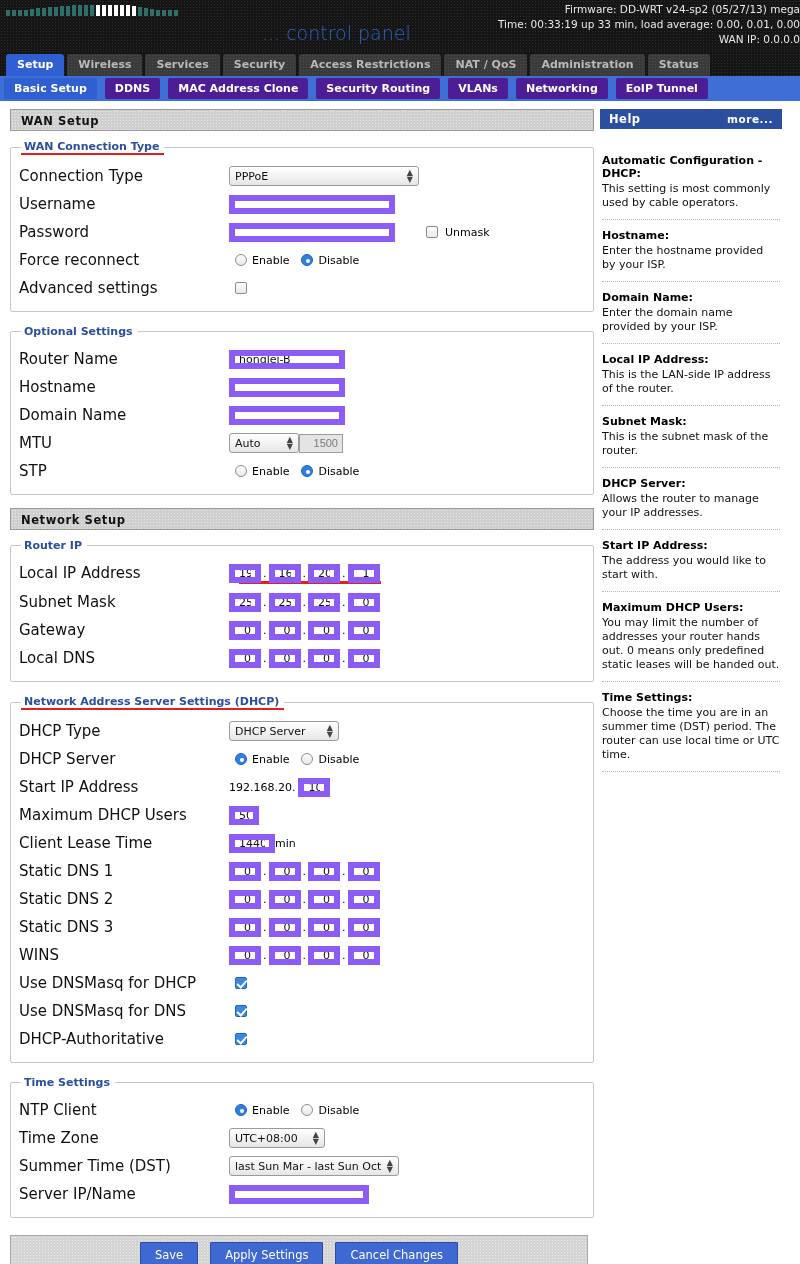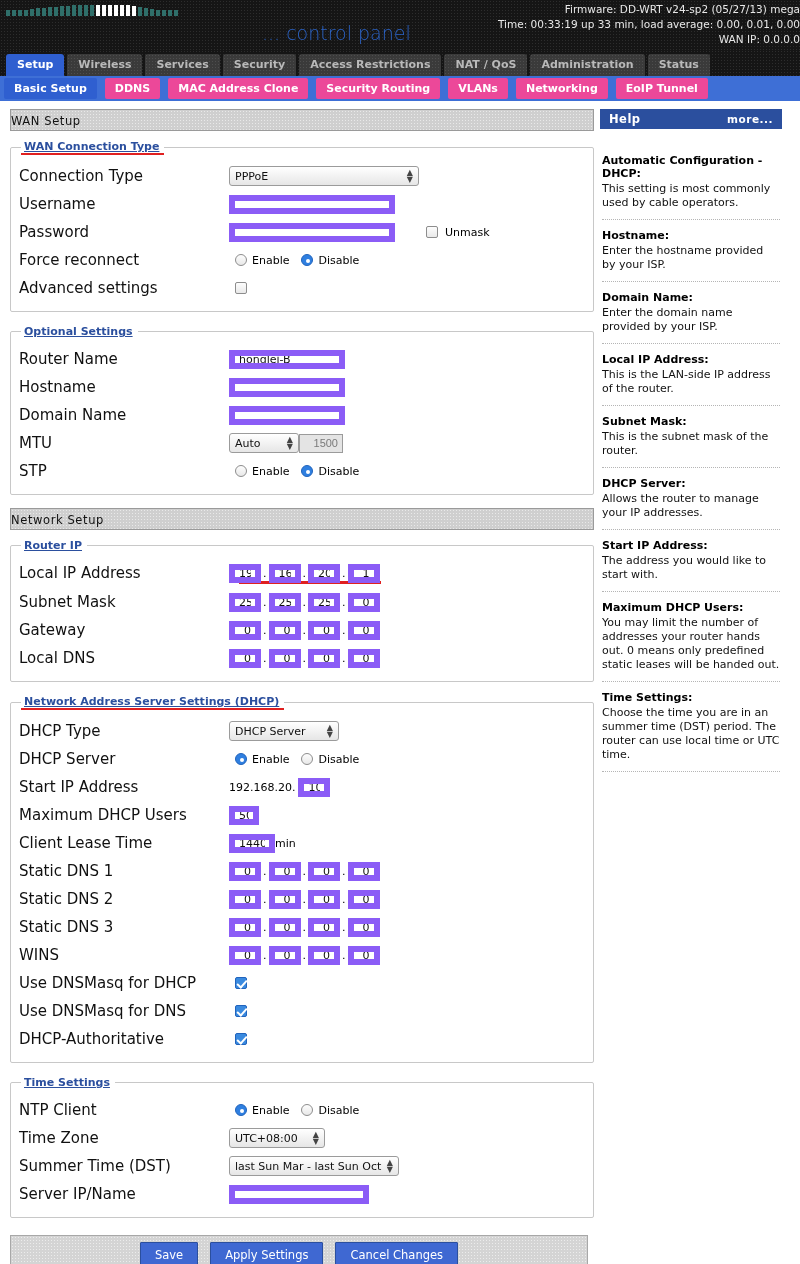--- a/index.html
+++ b/index.html
@@ -62,53 +62,52 @@
   .tab1.active { background: #2f5fd0; background-image: none; color: #fff; }
 
   
   .tabs2 {
     width: 800px; height: 25px;
     background: #3e6fd6;
     display: flex; align-items: center; padding-left: 4px; gap: 8px;
   }
   .tab2 {
     height: 21px; line-height: 21px; padding: 0 10px;
-    background: #ec4899; color: #fff; font-weight: bold; font-size: 11px;
+    background: #4c1d95; color: #fff; font-weight: bold; font-size: 11px;
     border-radius: 2px; cursor: pointer;
   }
   .tab2.active { background: #2f5fd0; }
 
   
   .page { display: flex; width: 800px; }
   .content { width: 594px; padding: 8px 0 0 10px; }
   .help { width: 196px; padding: 8px 8px 0 6px; }
 
   
   .secbar {
     height: 22px; line-height: 22px;
     background: #cfcfcf;
     background-image: radial-gradient(rgba(255,255,255,0.55) 0.5px, transparent 0.5px);
     background-size: 3px 3px;
     border: 1px solid #9a9a9a;
-    font-weight: normal; font-size: 11.5px; letter-spacing: 0.6px;
-    color: #111;
+    font-weight: bold; font-size: 11.5px; letter-spacing: 0.6px;
+    padding-left: 10px; color: #111;
     margin-bottom: 9px;
   }
 
   
   fieldset {
     border: 1px solid #c8c8c8; border-radius: 2px;
     margin: 0 0 13px 0; padding: 7px 8px 9px 8px;
   }
   legend {
     font-weight: bold; color: #2b4f9e; font-size: 11px;
     padding: 0 5px 0 3px;
     border-bottom: 2px solid #e02020;
     margin-left: 2px;
-    text-decoration: underline;
   }
 
   .row { display: flex; align-items: center; height: 28px; }
   .lbl { width: 210px; flex: none; font-size: 15px; color: #111; }
   .ctl { display: flex; align-items: center; }
 
   
   input.txt {
     height: 19px; border: 6px solid #8b5cf6; background: #fff;
     font-family: "DejaVu Sans", "Liberation Sans", sans-serif; font-size: 11px;

